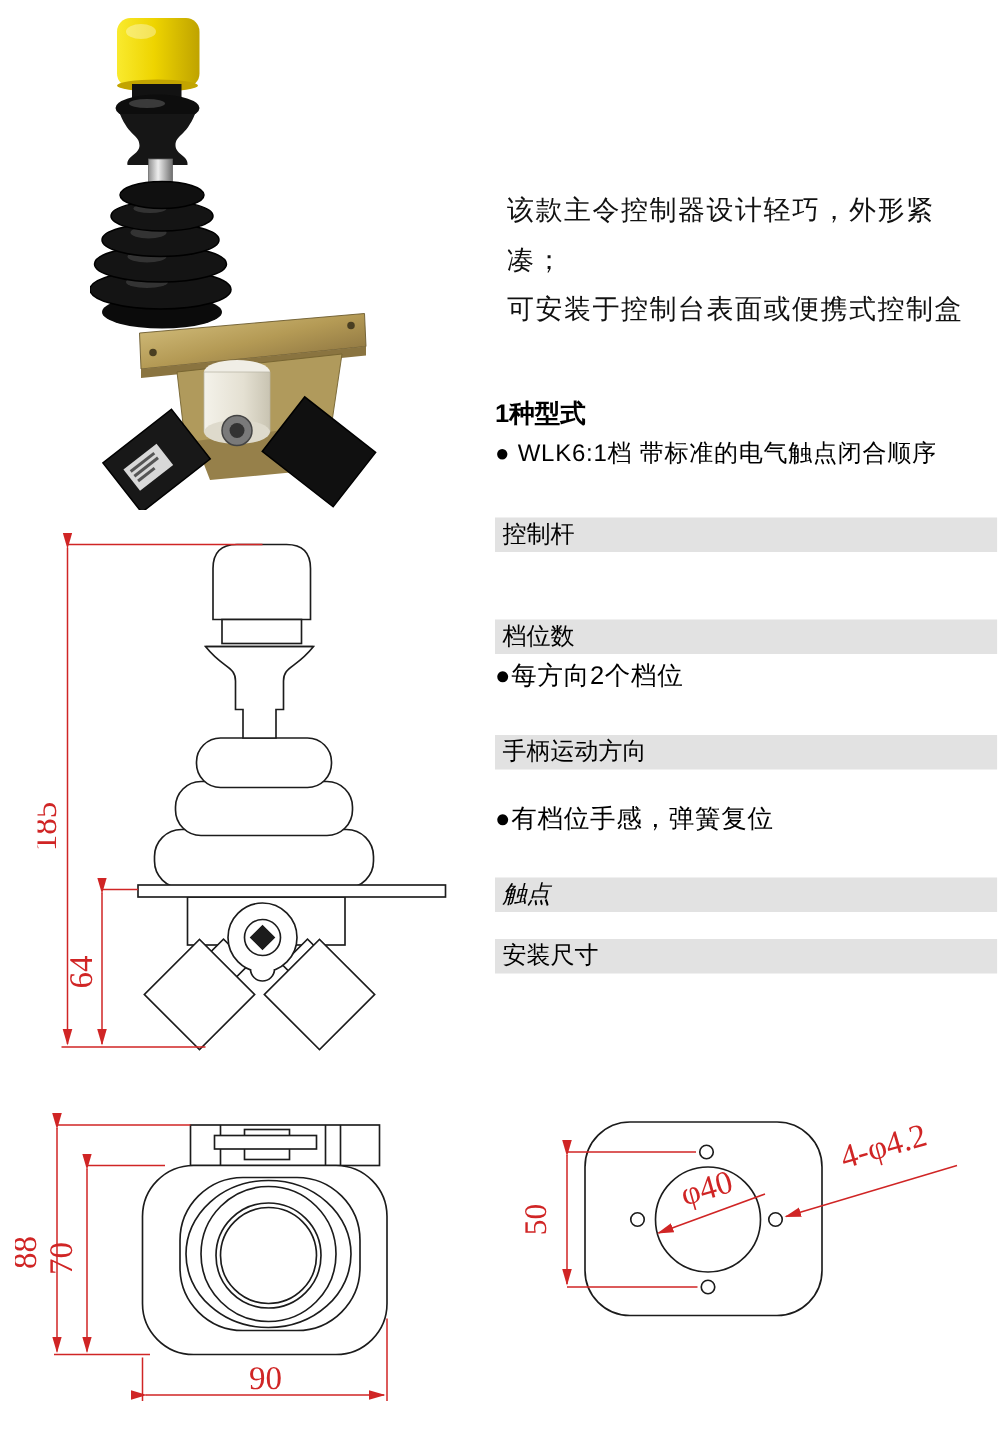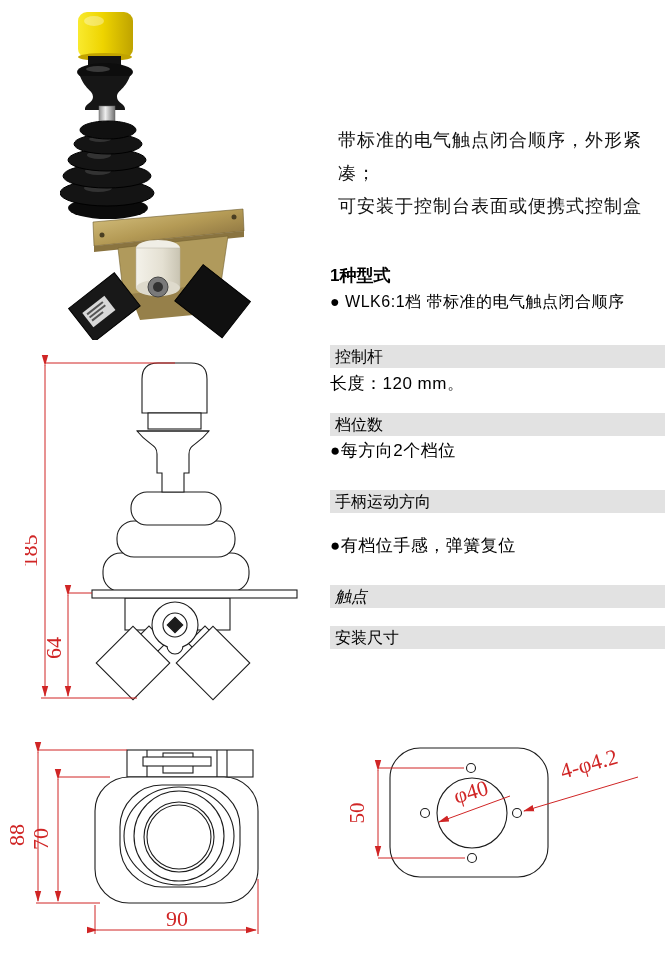--- a/index.html
+++ b/index.html
@@ -103,29 +103,28 @@
       </g>
       <ellipse cx="98" cy="238" rx="22" ry="8" fill="#f0eee6"></ellipse>
       <rect x="76" y="238" width="44" height="40" fill="url(#gw)" stroke="#b8b4a6" stroke-width="0.5"></rect>
       <ellipse cx="98" cy="278" rx="22" ry="8" fill="#dedacc"></ellipse>
       <circle cx="98" cy="277" r="10" fill="#7a7a7a" stroke="#444"></circle>
       <circle cx="98" cy="277" r="5" fill="#333"></circle>
     </g>
   </svg>
 
   <div class="abs intro">
-    <div>带标准的电气触点闭合顺序，外形紧凑；</div>
+    <div>该款主令控制器设计轻巧，外形紧凑；</div>
     <div>可安装于控制台表面或便携式控制盒</div>
   </div>
 
   <div class="abs type-heading">1种型式</div>
   <div class="abs type-bullet">● WLK6:1档 带标准的电气触点闭合顺序</div>
 
   <div class="abs sec-header" style="top:345px;">控制杆</div>
-  <div class="abs sec-body" style="top:372px;">长度：120 mm。</div>
 
   <div class="abs sec-header" style="top:413px;">档位数</div>
   <div class="abs sec-body" style="top:439px;">●每方向2个档位</div>
 
   <div class="abs sec-body" style="top:534px;">●有档位手感，弹簧复位</div>
   <div class="abs sec-header" style="top:490px;">手柄运动方向</div>
 
   <div class="abs sec-header" style="top:585px;font-style:italic;">触点</div>
 
   <div class="abs sec-header" style="top:626px;">安装尺寸</div>

